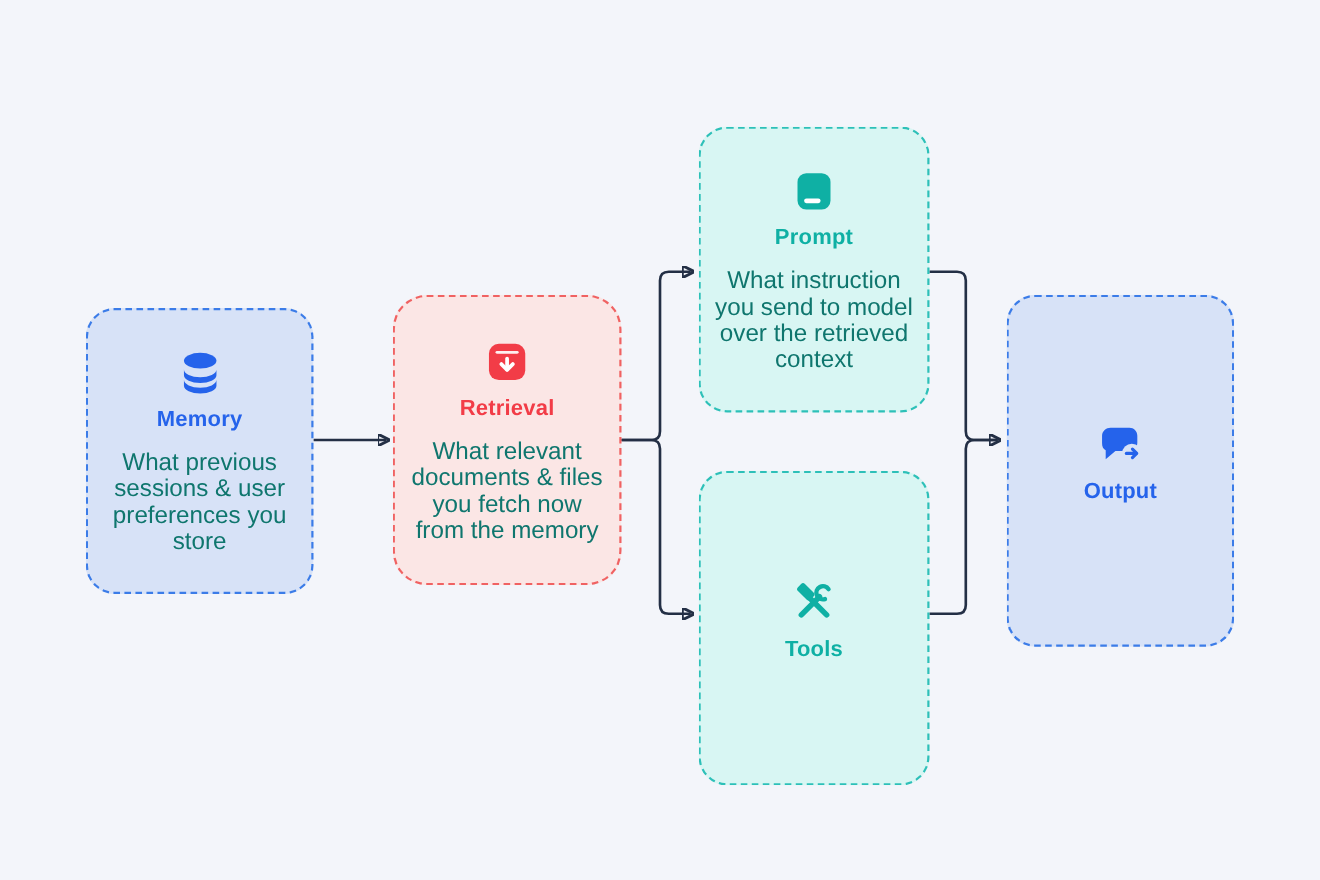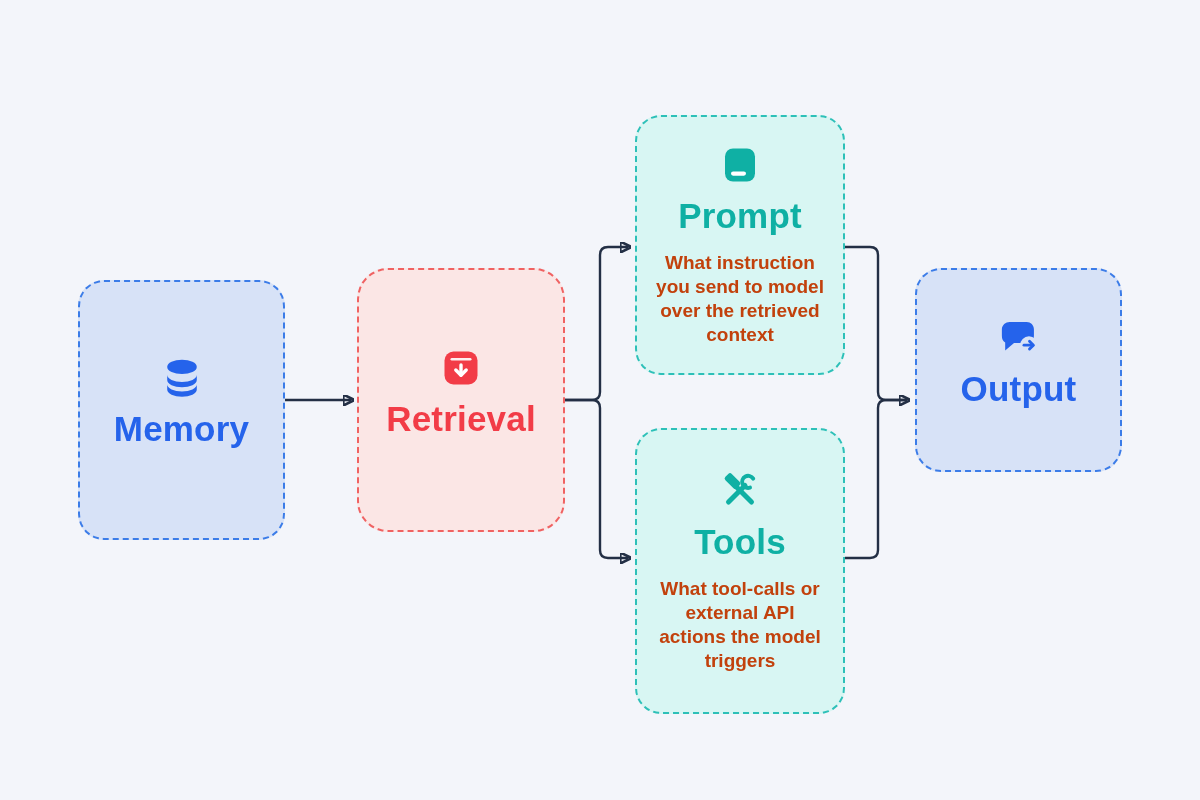--- a/index.html
+++ b/index.html
@@ -10,22 +10,22 @@
   .wires path{fill:none;stroke:var(--line,#232f45);stroke-width:2.4;}
   .arrowhead{fill:var(--line,#232f45);}
 
   .card{
     position:absolute;box-sizing:border-box;
     background:var(--fill);border:2px dashed var(--border);border-radius:26px;
     display:flex;flex-direction:column;align-items:center;justify-content:center;
     text-align:center;padding:16px 10px;
   }
   .card .icon{color:var(--accent);height:44px;display:flex;align-items:center;justify-content:center;margin-bottom:9px;}
-  .card .title{color:var(--accent);font-size:35px;font-weight:700;letter-spacing:.2px;margin-bottom:15px;}
-  .card .body{color:#c2410c;font-size:19px;line-height:24px;font-weight:700;white-space:pre-line;}
+  .card .title{color:var(--accent);font-size:20px;font-weight:700;letter-spacing:.2px;margin-bottom:15px;}
+  .card .body{color:#0f766e;font-size:22px;line-height:24px;font-weight:400;white-space:pre-line;}
   .punch{fill:var(--fill);}
 </style>
 </head>
 <body>
 
 <div class="stage" style="background: rgb(243, 245, 250);">
 
   <svg class="wires" width="1200" height="800" viewBox="0 0 1200 800">
     <defs>
       <marker id="arrow" viewBox="0 0 10 10" markerUnits="userSpaceOnUse" markerWidth="11" markerHeight="11" refX="7" refY="5" orient="auto-start-reverse">
@@ -41,34 +41,42 @@
 
   <div class="card" style="left: 78px; top: 280px; width: 207px; height: 260px; --fill: #d7e2f7; --border: #3b7ce8; --accent: #2563eb;">
     <div class="icon">
       <svg width="38" height="40" viewBox="0 0 36 36" fill="currentColor" aria-hidden="true">
         <ellipse cx="18" cy="7.5" rx="14" ry="6.8"></ellipse>
         <path d="M4 15 A14 6.8 0 0 0 32 15 L32 20 A14 6.8 0 0 1 4 20 Z"></path>
         <path d="M4 24 A14 6.8 0 0 0 32 24 L32 29 A14 6.8 0 0 1 4 29 Z"></path>
       </svg>
     </div>
     <div class="title">Memory</div>
+    <div class="body">What previous
+sessions &amp; user
+preferences you
+store</div>
   </div>
 
   <div class="card" style="left: 357px; top: 268px; width: 208px; height: 264px; border-radius: 31px; --fill: #fbe6e5; --border: #f06262; --accent: #f23c47;">
     <div class="icon">
       <svg width="40" height="40" viewBox="0 0 40 40" aria-hidden="true">
         <rect x="3.5" y="3.5" width="33" height="33" rx="9" fill="currentColor"></rect>
         <rect x="9.5" y="10" width="21" height="2.6" rx="1.3" fill="#ffffff" opacity="0.92"></rect>
         <g stroke="#ffffff" stroke-width="3.4" stroke-linecap="round" stroke-linejoin="round" fill="none">
           <path d="M20 17 V27"></path>
           <path d="M14.8 22 L20 27.2 L25.2 22"></path>
         </g>
       </svg>
     </div>
     <div class="title">Retrieval</div>
+    <div class="body">What relevant
+documents &amp; files
+you fetch now
+from the memory</div>
   </div>
 
   <div class="card" style="left: 635px; top: 115px; width: 210px; height: 260px; --fill: #d8f6f3; --border: #2dc0b8; --accent: #0fb0a4;">
     <div class="icon">
       <svg width="40" height="40" viewBox="0 0 40 40" aria-hidden="true">
         <rect x="5" y="3.5" width="30" height="33" rx="8" fill="currentColor"></rect>
         <rect x="11" y="26.5" width="15" height="4.2" rx="2.1" fill="#ffffff"></rect>
       </svg>
     </div>
     <div class="title">Prompt</div>
@@ -83,27 +91,23 @@
       <svg width="40" height="40" viewBox="0 0 40 40" aria-hidden="true">
         <g stroke="currentColor" stroke-linecap="round" fill="none">
           <path d="M25 14.5 L8.5 31" stroke-width="5"></path>
           <path d="M14.5 14 L31.5 31" stroke-width="5"></path>
         </g>
         <rect x="4.5" y="5.5" width="16" height="9" rx="2.5" fill="currentColor" transform="rotate(45 12.5 10)"></rect>
         <path d="M33.2 7.6 A6 6 0 1 0 30 16.6" fill="none" stroke="currentColor" stroke-width="4" stroke-linecap="round"></path>
       </svg>
     </div>
     <div class="title">Tools</div>
-    <div class="body">What tool-calls or
-external API
-actions the model
-triggers</div>
   </div>
 
-  <div class="card" style="left: 915px; top: 268px; width: 207px; height: 204px; --fill: #d7e2f7; --border: #3b7ce8; --accent: #2563eb;">
+  <div class="card" style="left: 915px; top: 268px; width: 207px; height: 320px; --fill: #d7e2f7; --border: #3b7ce8; --accent: #2563eb;">
     <div class="icon">
       <svg width="42" height="38" viewBox="0 0 38 34" aria-hidden="true">
         <path fill="currentColor" d="M10.5 2.5 H26 C29.6 2.5 32.5 5.4 32.5 9 V15 C32.5 18.6 29.6 21.5 26 21.5 H14.5 L6.5 28.4 V21 C4.3 19.9 3.5 17.8 3.5 15 V9 C3.5 5.4 6.9 2.5 10.5 2.5 Z"></path>
         <circle class="punch" cx="28" cy="23.5" r="8"></circle>
         <g stroke="currentColor" stroke-width="2.6" stroke-linecap="round" stroke-linejoin="round" fill="none">
           <path d="M23.5 23.5 H31.5"></path>
           <path d="M28.5 20 L32 23.5 L28.5 27"></path>
         </g>
       </svg>
     </div>

